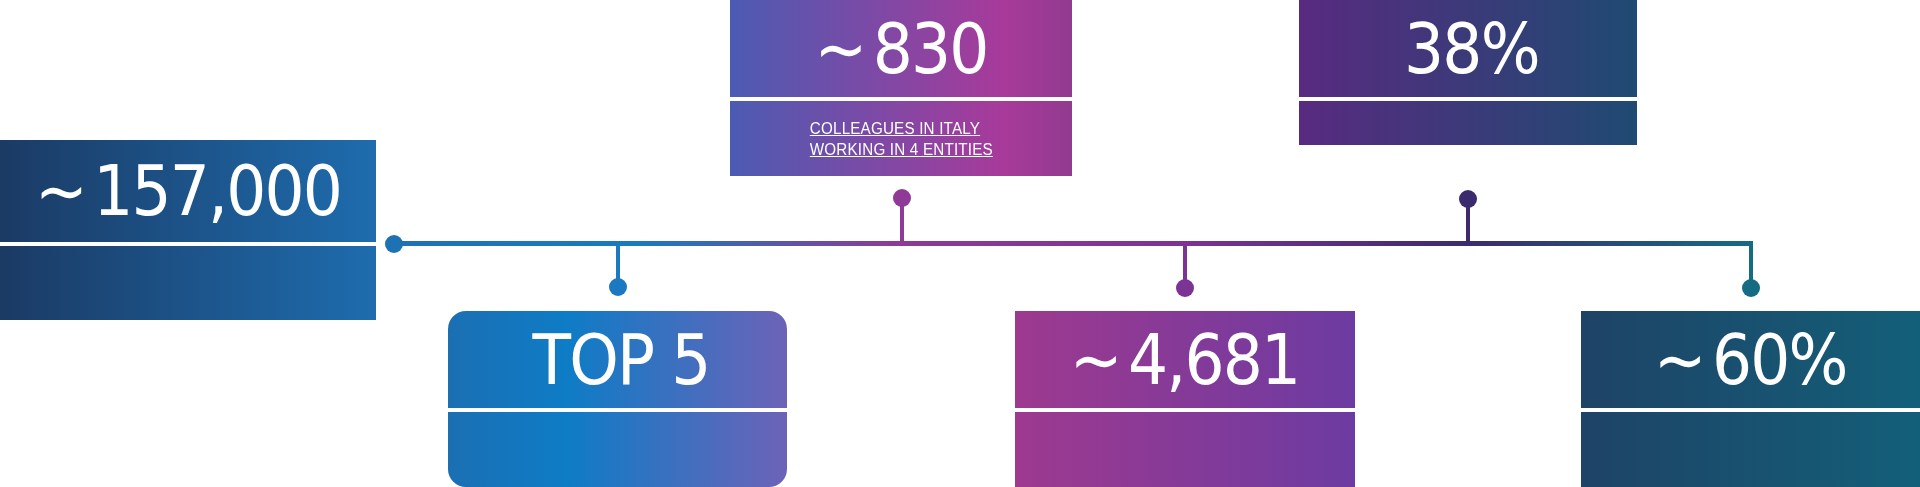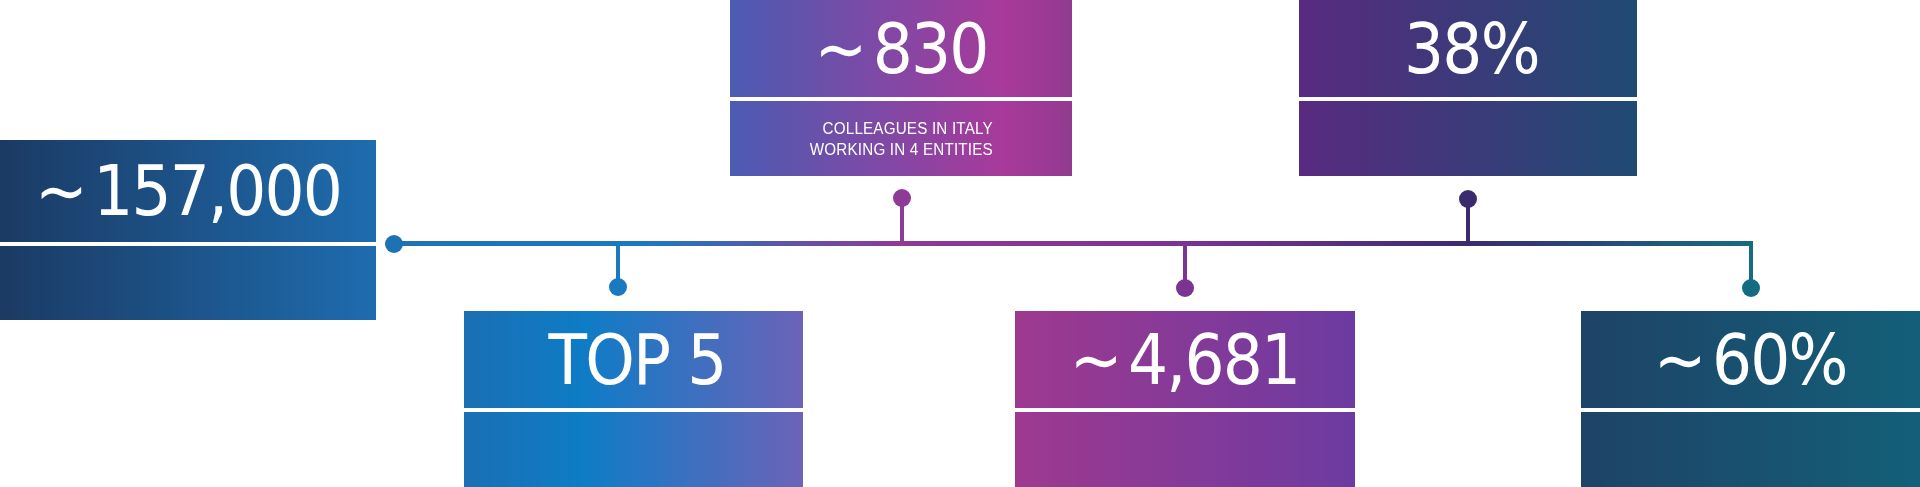--- a/index.html
+++ b/index.html
@@ -3,28 +3,28 @@
 <meta charset="utf-8">
 <style>
   html,body{margin:0;padding:0;background:#ffffff;}
   .stage{
     position:relative;width:1920px;height:487px;background:#ffffff;
     font-family:"Liberation Sans",sans-serif;overflow:hidden;
   }
   .card{position:absolute;display:flex;flex-direction:column;color:#ffffff;}
   .c1{left:0;top:140px;width:376px;height:180px;}
   .c2{left:730px;top:0;width:342px;height:176px;}
-  .c3{left:1299px;top:0;width:338px;height:176px;}
-  .c4{left:464px;top:311px;width:339px;height:176px;}
+  .c3{left:1299px;top:0;width:338px;height:145px;}
+  .c4{left:448px;top:311px;width:339px;height:176px;border-radius:18px;}
   .c5{left:1015px;top:311px;width:340px;height:176px;}
   .c6{left:1581px;top:311px;width:339px;height:176px;}
   .num-sec{height:97px;display:flex;align-items:center;justify-content:center;}
   .c1 .num-sec{height:102px;}
   .divider{height:4px;background:#ffffff;flex:0 0 auto;}
-  .label-sec{flex:1;display:flex;align-items:center;justify-content:center;text-align:right;padding:16px 16px;}
+  .label-sec{flex:1;display:flex;align-items:center;justify-content:center;text-align:left;padding:16px 16px;text-decoration:underline;}
   .stat-value{
     font-family:"DejaVu Sans","Liberation Sans",sans-serif;
     font-size:70px;line-height:1;letter-spacing:-2px;white-space:nowrap;
     transform:scaleX(0.9);transform-origin:center;display:flex;align-items:center;
   }
   .approx{margin-right:8px;}
   .stat-label{
     font-size:16px;line-height:21px;letter-spacing:0.2px;white-space:pre-line;
     transform:scaleX(0.95);transform-origin:center;
   }

